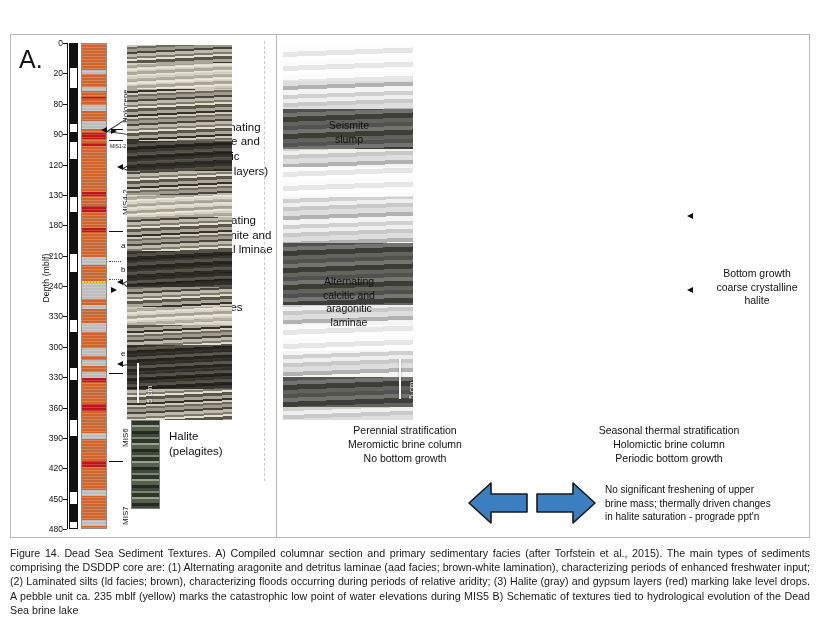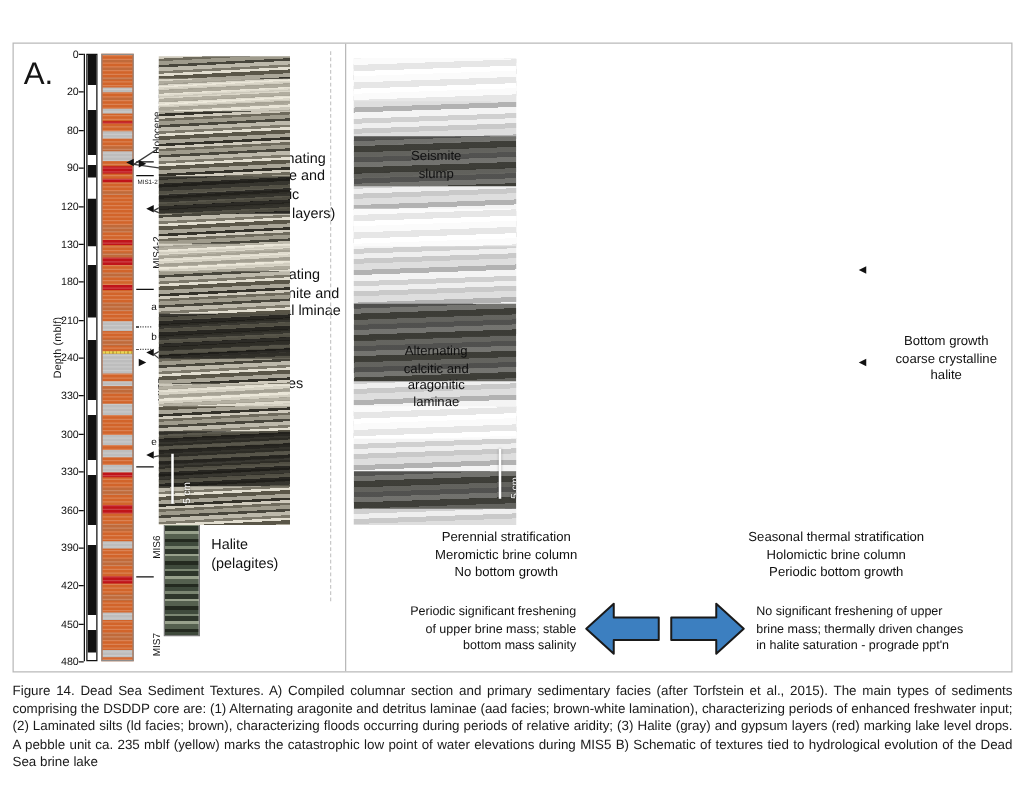--- a/index.html
+++ b/index.html
@@ -665,23 +665,20 @@
 halite</div>
     <div class="arrow-left-sm" style="left:676px; top:252px;"></div>
 
     <div class="bsummary" style="left:278px; top:388px; width:232px; white-space:pre-line;">Perennial stratification
 Meromictic brine column
 No bottom growth</div>
     <div class="bsummary" style="left:534px; top:388px; width:248px; white-space:pre-line;">Seasonal thermal stratification
 Holomictic brine column
 Periodic bottom growth</div>
 
-    <div class="barrowtext" style="left:278px; top:448px; width:172px; text-align:right; white-space:pre-line;">Periodic significant freshening
-of upper  brine mass; stable
-bottom mass salinity</div>
 
     <svg class="bigarrow" width="62" height="44" viewBox="0 0 62 44" style="left:456px; top:446px;">
       <polygon points="2,22 24,2 24,13 60,13 60,31 24,31 24,42" fill="#3c7fc0" stroke="#1a1a1a" stroke-width="1.6" stroke-linejoin="round"></polygon>
     </svg>
 
     <svg class="bigarrow" width="62" height="44" viewBox="0 0 62 44" style="left:524px; top:446px;">
       <polygon points="60,22 38,2 38,13 2,13 2,31 38,31 38,42" fill="#3c7fc0" stroke="#1a1a1a" stroke-width="1.6" stroke-linejoin="round"></polygon>
     </svg>
 
     <div class="barrowtext" style="left:594px; top:448px; width:196px; text-align:left; white-space:pre-line;">No significant freshening of upper

